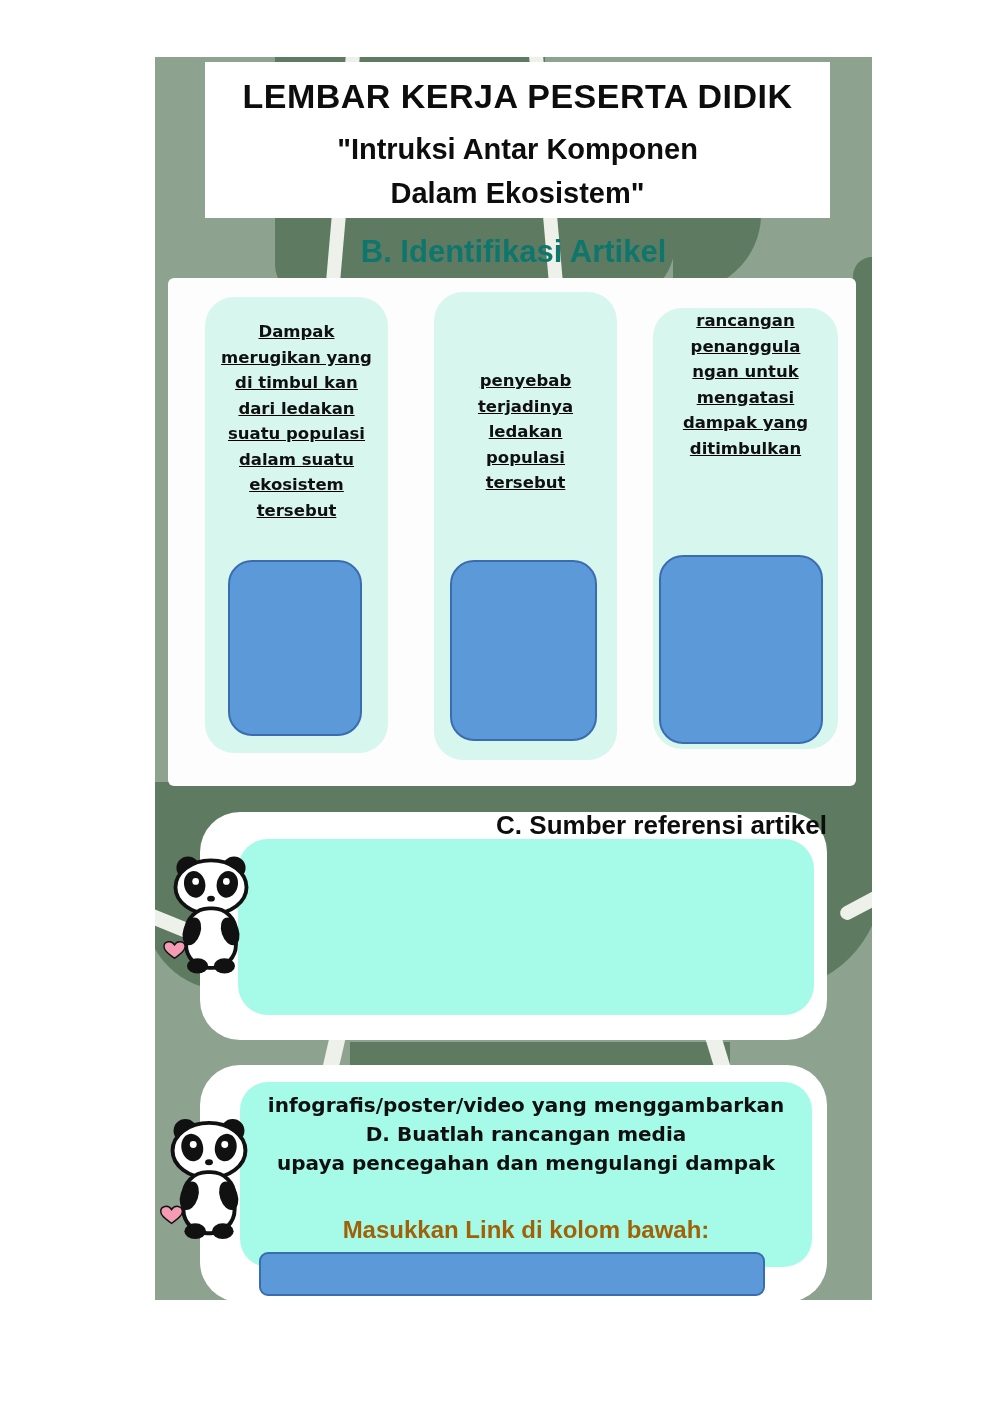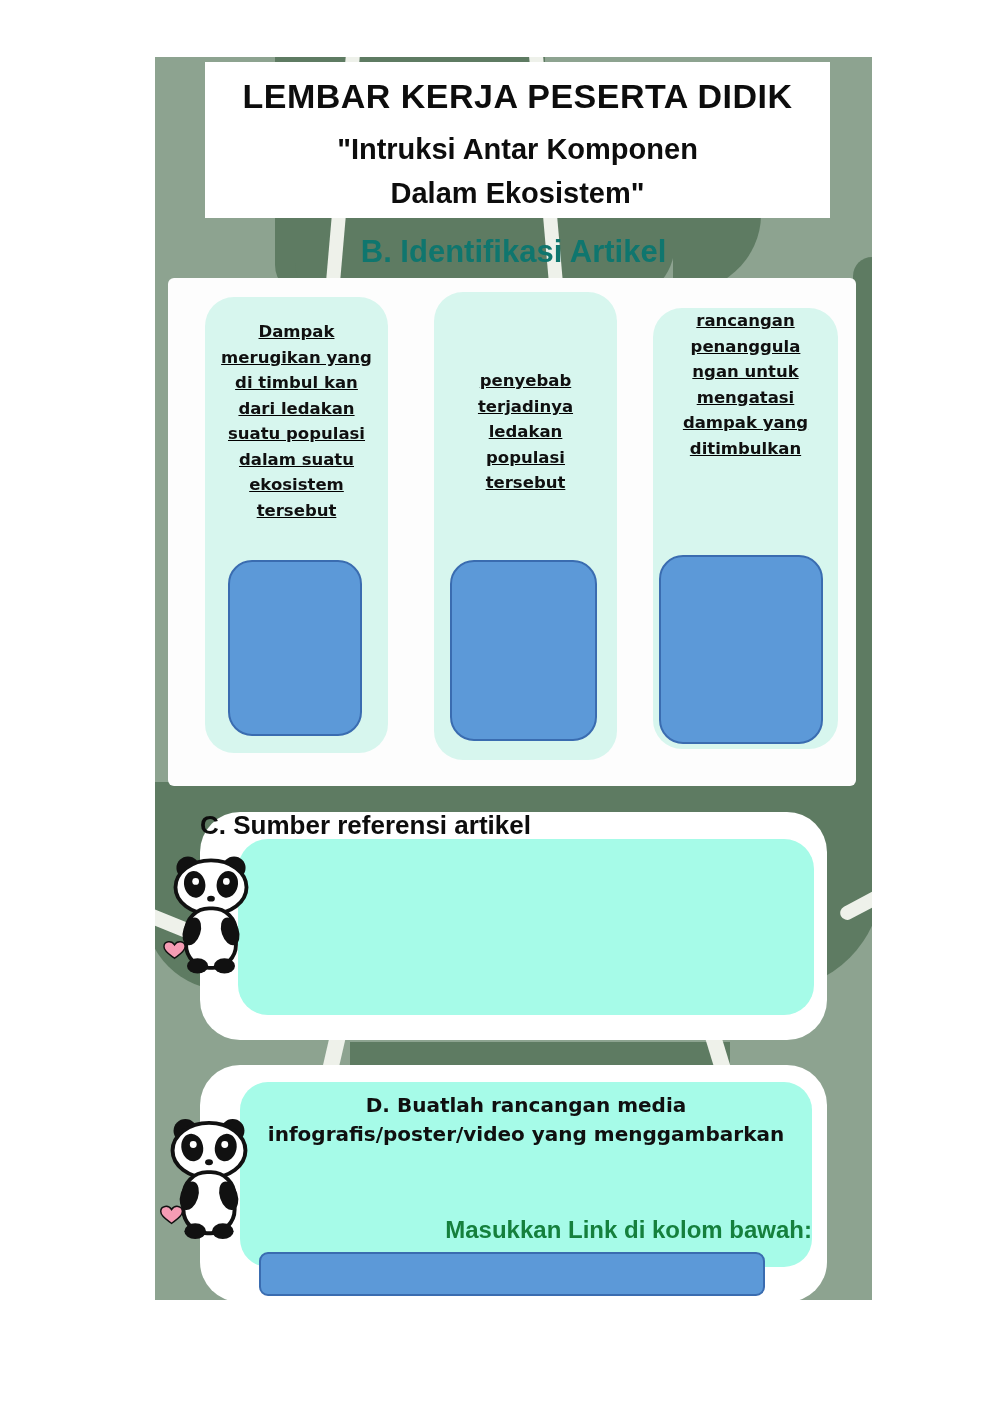--- a/index.html
+++ b/index.html
@@ -54,28 +54,28 @@
   .col-text { text-align:center; font-size:16.5px; font-weight:bold; color:#101010; line-height:1.55; padding:0 13px; }
   .col1 .col-text { padding-top:22px; }
   .col2 .col-text { padding-top:76px; }
   .col3 .col-text { padding-left:17px; padding-right:17px; }
   .answer-box { position:absolute; background:#5c99d8; border:2px solid #3a6cb0; border-radius:24px; z-index:4; }
   .ab1 { left:228px; top:560px; width:130px; height:172px; }
   .ab2 { left:450px; top:560px; width:143px; height:177px; }
   .ab3 { left:659px; top:555px; width:160px; height:185px; }
 
   .c-card { left:200px; top:812px; width:627px; height:228px; background:#ffffff; border-radius:40px; z-index:2; }
-  .c-heading { left:200px; top:810px; width:627px; text-align:left; font-size:26px; font-weight:bold; color:#0d0d0d; z-index:4; }
+  .c-heading { left:200px; top:810px; width:627px; text-align:right; font-size:26px; font-weight:bold; color:#0d0d0d; z-index:4; }
   .c-area { left:238px; top:839px; width:576px; height:176px; background:#a6fbe8; border-radius:30px; z-index:3; }
 
   .d-card { left:200px; top:1065px; width:627px; height:237px; background:#ffffff; border-radius:40px; z-index:2; }
   .d-area { left:240px; top:1082px; width:572px; height:185px; background:#a6fbe8; border-radius:28px; z-index:3; }
   .d-text { left:250px; top:1091px; width:552px; text-align:center; z-index:4;
             font-family:"DejaVu Sans", sans-serif; font-size:20px; font-weight:bold; color:#101010; line-height:1.45; }
-  .link-label { left:240px; top:1216px; width:572px; text-align:right; font-size:24px; font-weight:bold; color:#15803d; z-index:4; }
+  .link-label { left:240px; top:1216px; width:572px; text-align:center; font-size:24px; font-weight:bold; color:#a16207; z-index:4; }
   .link-input { left:259px; top:1252px; width:502px; height:40px; background:#5c99d8; border:2px solid #3a6cb0; border-radius:9px; z-index:5; }
 
   .panda { position:absolute; z-index:5; }
   .panda1 { left:163px; top:852px; width:96px; height:128px; }
   .panda2 { left:158px; top:1115px; width:102px; height:130px; }
 
   
   .logo { position:absolute; left:686px; top:1366px; display:flex; align-items:center; gap:3px; z-index:6; }
   .logo-grid { width:34px; height:34px; display:grid; grid-template-columns:16px 16px; grid-template-rows:16px 16px; gap:2px; }
   .logo-sq { display:flex; align-items:center; justify-content:center; color:#ffffff; font-size:11px; font-weight:bold; }
@@ -133,22 +133,23 @@
   <div class="answer-box ab2"></div>
   <div class="answer-box ab3"></div>
 
   <div class="abs c-card"></div>
   <div class="abs c-heading">C. Sumber referensi artikel</div>
   <div class="abs c-area"></div>
 
   <div class="abs d-card"></div>
   <div class="abs d-area"></div>
   <div class="abs d-text">
+    <div>infografis/poster/video yang menggambarkan</div>
     <div>D. Buatlah rancangan media</div>
-    <div>infografis/poster/video yang menggambarkan</div>
+    <div>upaya pencegahan dan mengulangi dampak</div>
   </div>
   <div class="abs link-label">Masukkan Link di kolom bawah:</div>
   <div class="abs link-input"></div>
 
   <svg class="panda panda1" viewBox="0 0 100 132">
     <circle cx="26" cy="16" r="12" fill="#111"></circle>
     <circle cx="74" cy="16" r="12" fill="#111"></circle>
     <ellipse cx="50" cy="36" rx="37" ry="28" fill="#fff" stroke="#111" stroke-width="4"></ellipse>
     <ellipse cx="33" cy="33" rx="11" ry="14" fill="#111" transform="rotate(-12 33 33)"></ellipse>
     <ellipse cx="67" cy="33" rx="11" ry="14" fill="#111" transform="rotate(12 67 33)"></ellipse>

